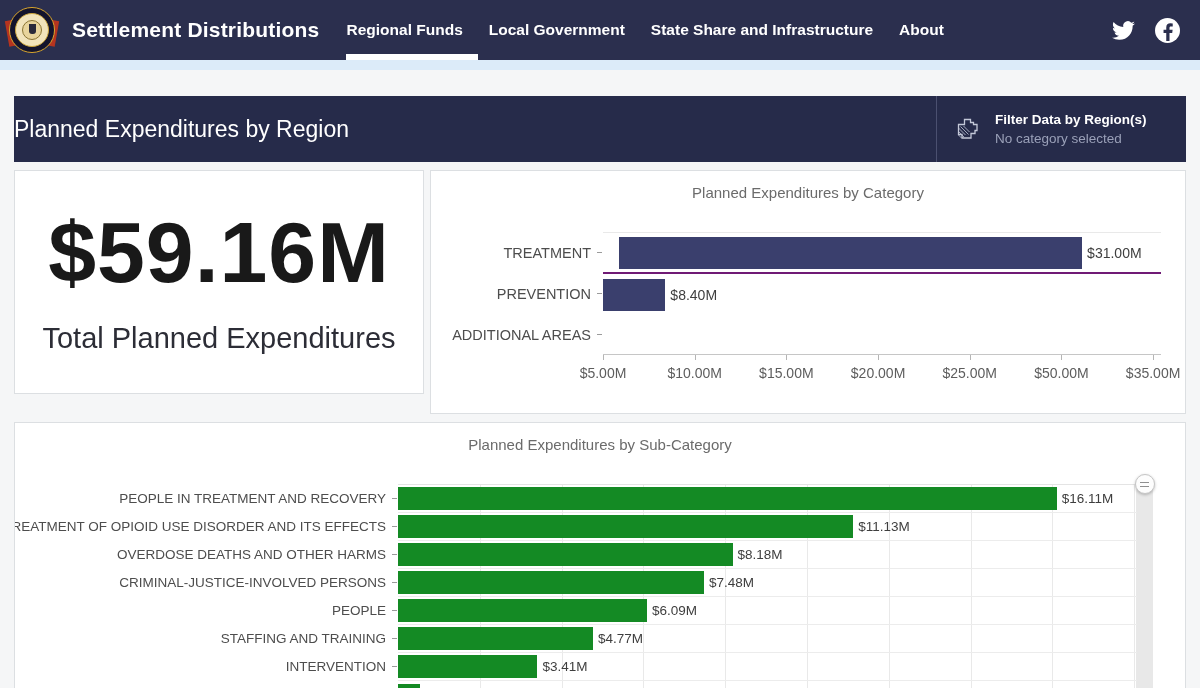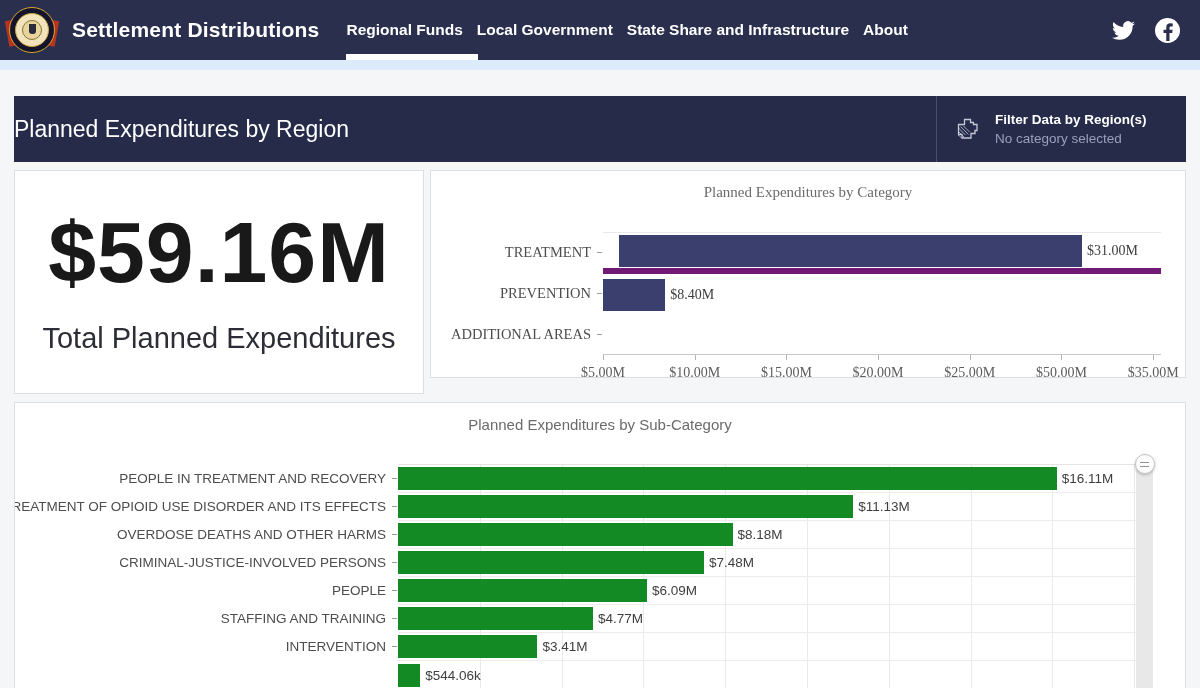--- a/index.html
+++ b/index.html
@@ -11,21 +11,21 @@
             padding:0 20px 0 9px; position:relative; }
   .logo { width:46px; height:46px; position:relative; margin-right:17px; flex:none; }
   .logo .ribbon { position:absolute; top:13px; width:11px; height:26px; background:#b5341f; }
   .logo .ribbon.l { left:-2px; transform:rotate(-10deg); }
   .logo .ribbon.r { right:-2px; transform:rotate(10deg); }
   .logo .seal  { position:absolute; inset:0; border-radius:50%; background:#14142c; border:1px solid #d9a62e; }
   .logo .seal-inner { position:absolute; inset:6px; border-radius:50%; background:#f1e3bb; border:1px solid #caa43c; }
   .logo .seal-core  { position:absolute; inset:13px; border-radius:50%; background:#e8d49c; border:1px solid #8a7433; }
   .logo .seal-shield{ position:absolute; left:20px; top:17px; width:7px; height:10px; background:#2a2a3a; border-radius:0 0 3px 3px; }
   .app-title { color:#ffffff; font-size:21px; font-weight:600; letter-spacing:.2px; margin-right:27px; white-space:nowrap; }
-  .nav-tabs { display:flex; align-items:center; height:60px; gap:14px; }
+  .nav-tabs { display:flex; align-items:center; height:60px; gap:26px; }
   .nav-item { color:#ffffff; font-size:15.5px; font-weight:600; height:60px; line-height:60px;
               position:relative; cursor:pointer; white-space:nowrap; }
   .nav-item.active::after { content:""; position:absolute; left:-1px; right:-15px; bottom:0; height:6px; background:#ffffff; }
   .social { margin-left:auto; display:flex; align-items:center; gap:20px; }
   .social svg { display:block; cursor:pointer; }
 
   
   .blue-strip { height:10px; background:#dcebf9; }
 
   
@@ -38,40 +38,40 @@
 
   
   .main-row { margin:8px 14px 0; display:flex; gap:6px; }
   .card { background:#ffffff; border:1px solid #dcdfe2; }
   .kpi-card { width:410px; height:224px; display:flex; flex-direction:column;
               align-items:center; justify-content:center; }
   .kpi-value { font-size:86px; font-weight:700; color:#191919; letter-spacing:1px; line-height:1; }
   .kpi-label { font-size:29px; font-weight:500; color:#2c2d36; margin-top:27px; }
 
   .chart-card { position:relative; overflow:hidden; }
-  #category-card { flex:1; height:208px;font-family:Liberation Serif, serif; }
+  #category-card { flex:1; height:244px; }
   #sub-card { margin:8px 14px 0; height:420px; }
   .chart-title { text-align:center; font-size:15px; color:#6b6b6b; margin-top:13px; height:18px; }
 
   .chart-body { display:flex; margin-top:30px; }
   .cat-labels { display:flex; flex-direction:column; flex:none; }
   #category-card .cat-labels { width:172px; }
   #sub-card .cat-labels { width:383px; }
   .cat-label { display:flex; align-items:center; justify-content:flex-end; color:#4d4d4d; white-space:nowrap; }
   #category-card .cat-label { height:41px; font-size:14.5px; }
   #sub-card .cat-label { height:28px; font-size:13.5px; }
   .cat-tick { width:5px; height:1px; background:#9b9b9b; margin:0 1px 0 6px; flex:none; }
 
   .plot { position:relative; flex:1; }
   #category-card .plot { border-top:1px solid #e9e9e9; border-bottom:1px solid #c6c6c6; margin-right:24px; }
   #sub-card .plot { border-top:1px solid #e4e4e4; margin-right:48px; }
   .gridline { position:absolute; top:0; bottom:0; width:1px; background:#e9e9e9; }
   .bar-row { position:relative; display:flex; align-items:center; z-index:1; }
   #category-card .bar-row { height:41px; }
-  #category-card .bar-row:not(:last-child) { border-bottom:6px solid #701a75;padding-left:16px; }
+  #category-card .bar-row:not(:last-child) { border-bottom:2px solid #701a75;padding-left:16px; }
   #sub-card .bar-row { height:28px; }
   #sub-card .bar-row:not(:last-child) { border-bottom:1px solid #ececec; }
   .bar { flex:none; }
   #category-card .bar { height:32px; }
   #sub-card .bar { height:23px; }
   .bar-value { margin-left:5px; color:#3e3e3e; white-space:nowrap; }
   #category-card .bar-value { font-size:14px; }
   #sub-card .bar-value { font-size:13.5px; }
 
   .x-axis { position:relative; height:30px; margin-left:172px; margin-right:24px; }

